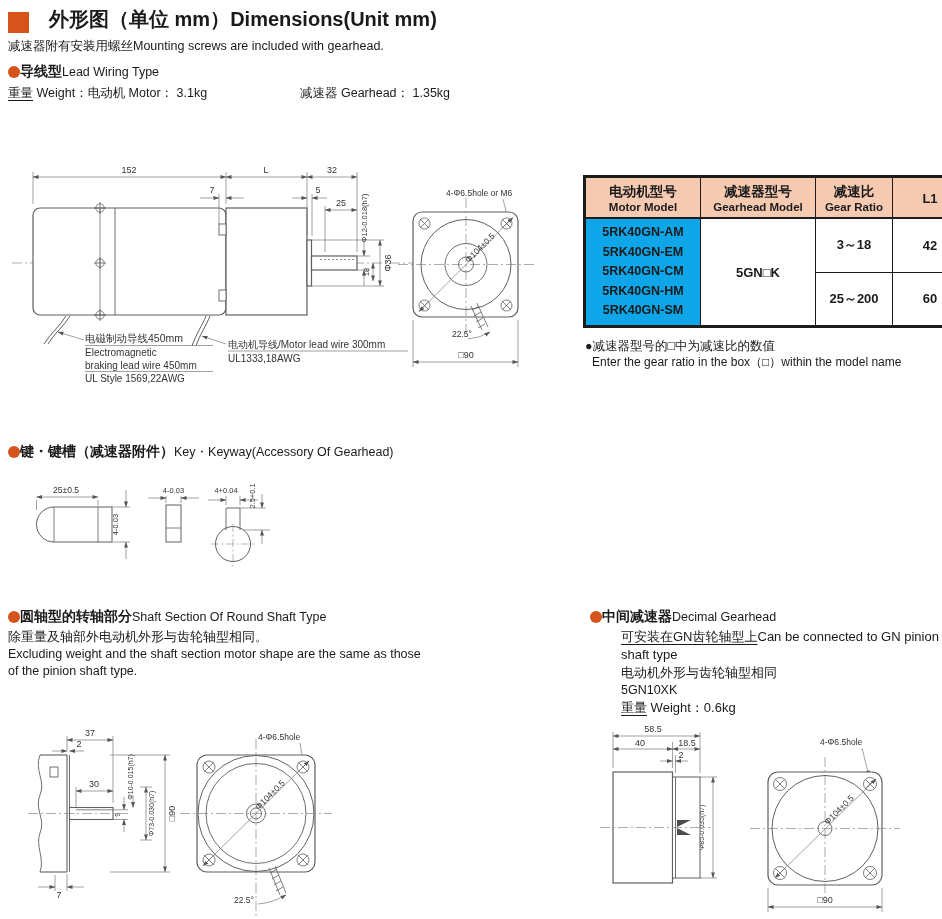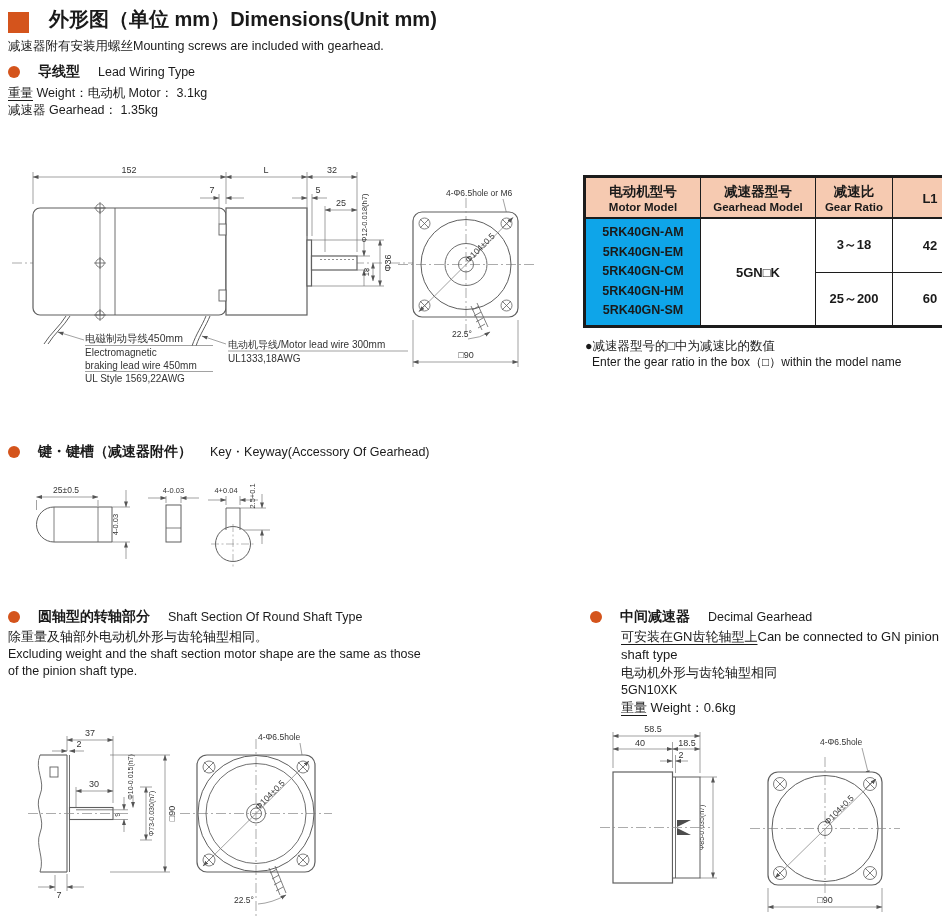--- a/index.html
+++ b/index.html
@@ -8,21 +8,21 @@
     background:#ffffff;color:#1a1a1a;
     font-family:"Liberation Sans","DejaVu Sans",sans-serif;
   }
   .abs{position:absolute;}
   
   .page-title-row{left:8px;top:6px;display:flex;align-items:flex-end;gap:20px;}
   .title-square{width:21px;height:21px;background:#d4541c;}
   .page-title{font-size:20px;font-weight:bold;white-space:nowrap;}
   .subtitle{left:8px;top:38px;font-size:12.5px;}
   
-  .sec-head{display:flex;align-items:baseline;gap:18px;white-space:nowrap;}
+  .sec-head{display:flex;align-items:baseline;gap:0;white-space:nowrap;}
   .dot{width:12px;height:12px;border-radius:50%;background:#d4541c;align-self:center;flex:0 0 auto;}
   .sec-cn{font-size:14px;font-weight:bold;}
   .sec-en{font-size:12.5px;}
   .u{text-decoration:underline;text-underline-offset:3px;}
   .bodytext{font-size:12.5px;line-height:17px;}
   .cnline{font-size:13px;line-height:18px;}
   
   .spec-table{left:583px;top:175px;width:387px;border:3px solid #1c1c1c;background:#fff;box-sizing:border-box;}
   .t-head{display:flex;background:#f6cab1;border-bottom:2px solid #1c1c1c;}
   .t-head .cell{padding:5px 2px 4px 2px;text-align:center;}
@@ -57,21 +57,21 @@
   <div class="title-square"></div>
   <div class="page-title"><span>外形图（单位 mm）</span><span>Dimensions(Unit mm)</span></div>
 </div>
 <div class="abs subtitle">减速器附有安装用螺丝Mounting screws are included with gearhead.</div>
 
 <div class="abs sec-head" style="left:8px;top:63px;">
   <span class="dot"></span>
   <span class="sec-cn">导线型</span>
   <span class="sec-en">Lead Wiring Type</span>
 </div>
-<div class="abs bodytext" style="left:8px;top:85px;display:flex;flex-direction:column;">
+<div class="abs bodytext" style="left:8px;top:85px;display:flex;">
   <span style="width:292px;"><span class="u">重量</span><span> Weight：电动机 Motor： 3.1kg</span></span>
   <span>减速器 Gearhead： 1.35kg</span>
 </div>
 
 <svg class="abs" style="left:0;top:140px;" width="580" height="262" viewBox="0 0 580 262">
   <defs>
     <marker id="arr" viewBox="0 0 10 8" markerWidth="9" markerHeight="7" refX="9" refY="4" orient="auto-start-reverse">
       <path d="M0,0.8 L9.5,4 L0,7.2 Z" fill="#555"></path>
     </marker>
   </defs>

